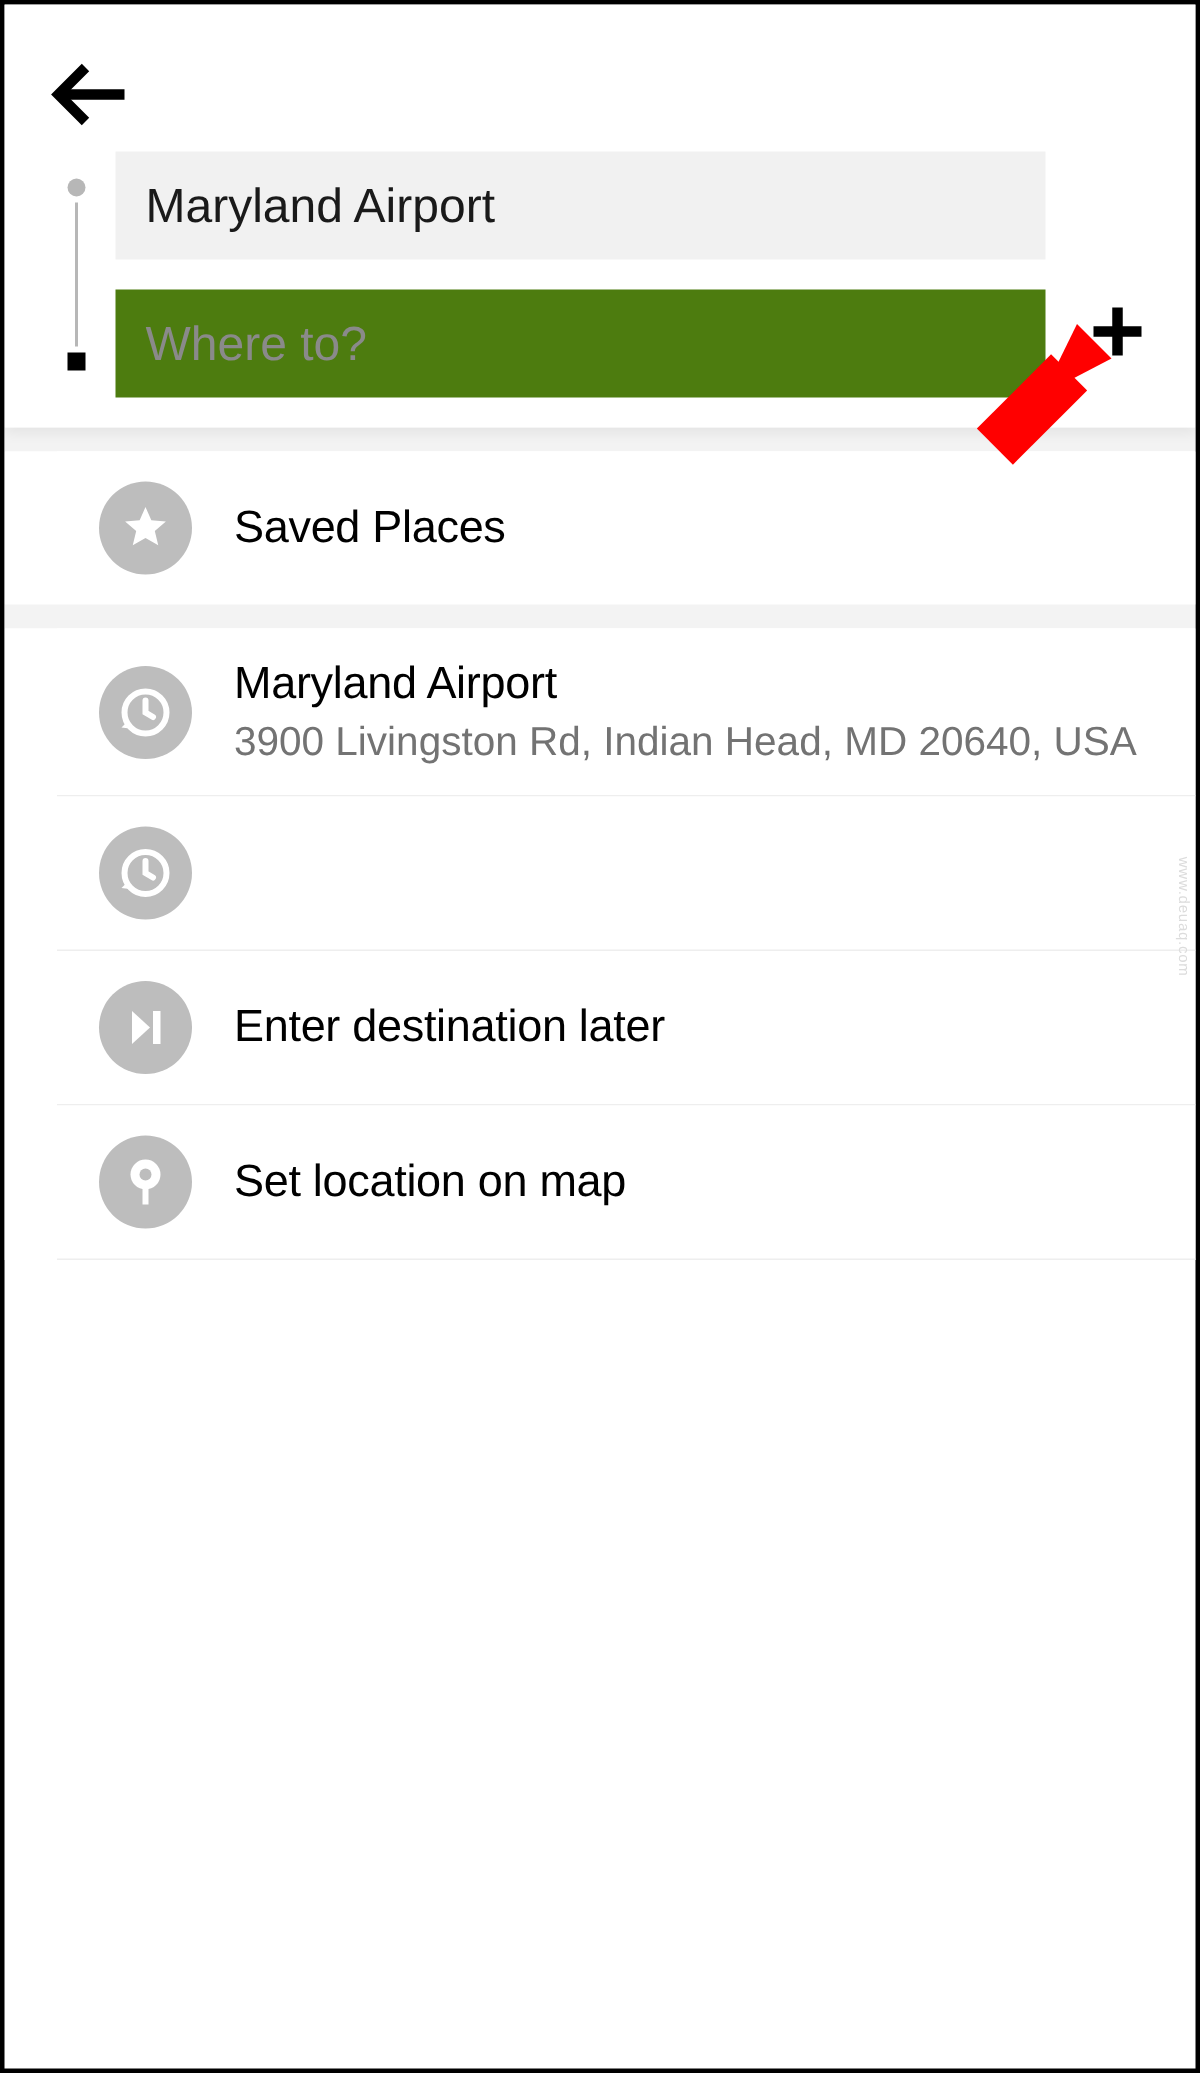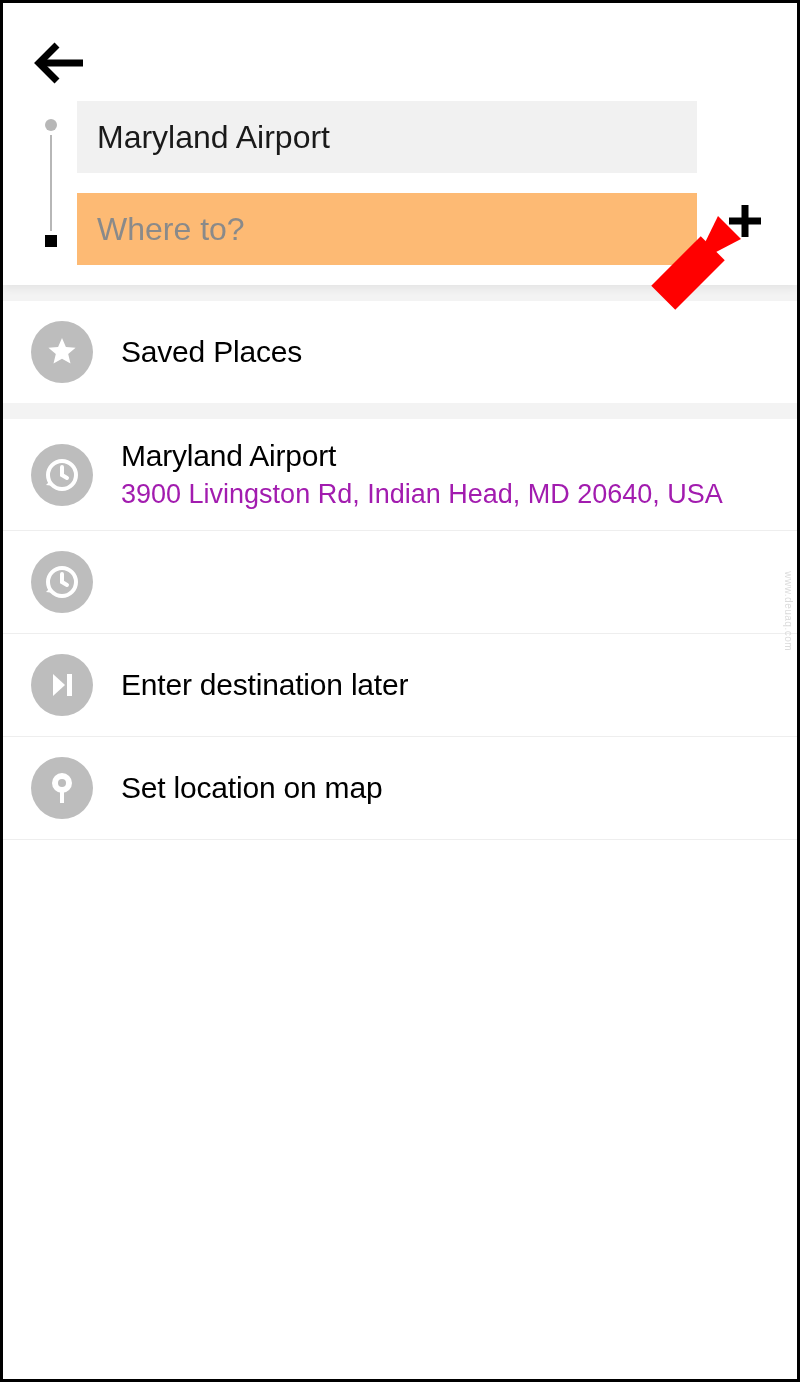--- a/index.html
+++ b/index.html
@@ -70,21 +70,21 @@
       height: 72px;
       border: none;
       padding: 0 20px;
       font-size: 32px;
       outline: none;
       background: #f1f1f1;
       color: #1a1a1a;
       font-family: inherit;
     }
     .field.dest {
-      background: #fdba74;
+      background: #4d7c0f;
     }
     .field::placeholder { color: #8a8a8a; }
     .plus-btn {
       position: absolute;
       right: 26px;
       bottom: 38px;
       width: 52px;
       height: 52px;
       display: flex;
       align-items: center;
@@ -100,20 +100,21 @@
       background: #f3f3f3;
     }
     .row {
       display: flex;
       align-items: center;
       gap: 28px;
       padding: 20px 28px;
       border-bottom: 1px solid #eee;
       cursor: pointer;
       background: #fff;
+      margin-left: 35px;
     }
     .row.no-border { border-bottom: none; }
     .icon-badge {
       width: 62px;
       height: 62px;
       border-radius: 50%;
       background: #bdbdbd;
       display: flex;
       align-items: center;
       justify-content: center;
@@ -127,21 +128,21 @@
       min-width: 0;
     }
     .row-title {
       font-size: 30px;
       color: #000;
       font-weight: 500;
       letter-spacing: -0.2px;
     }
     .row-sub {
       font-size: 27px;
-      color: #a21caf;
+      color: #737373;
       white-space: nowrap;
       overflow: hidden;
       text-overflow: ellipsis;
     }
 
     .annotation-arrow {
       position: absolute;
       top: 208px;
       left: 620px;
       pointer-events: none;

